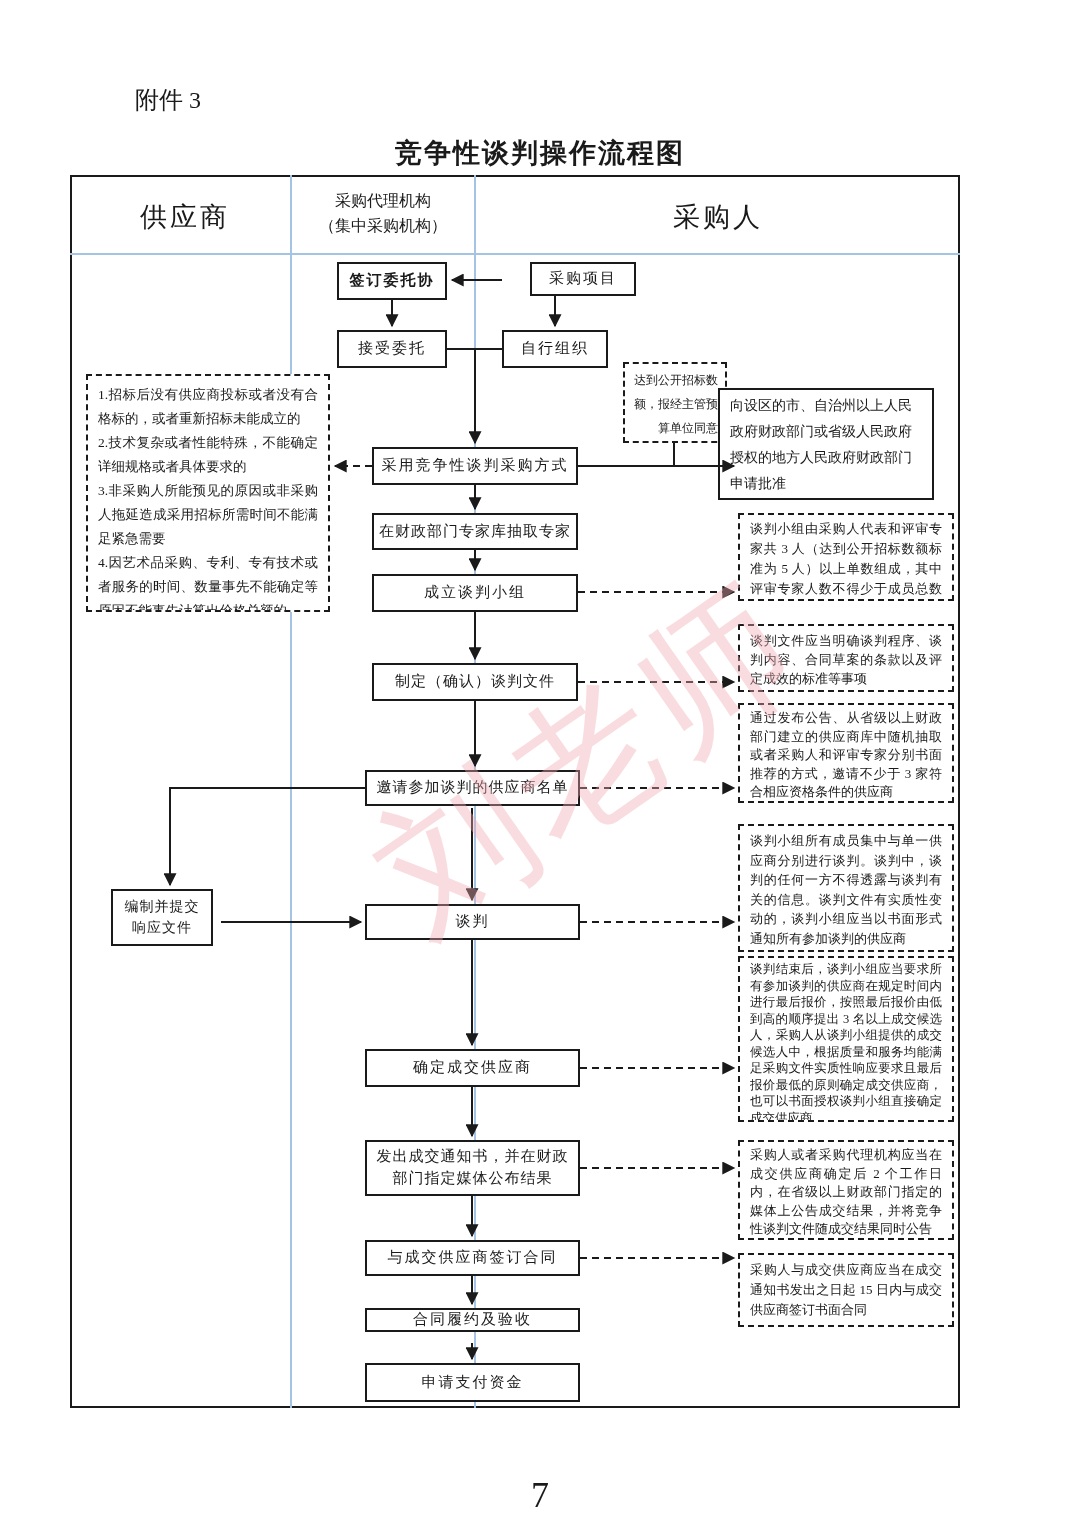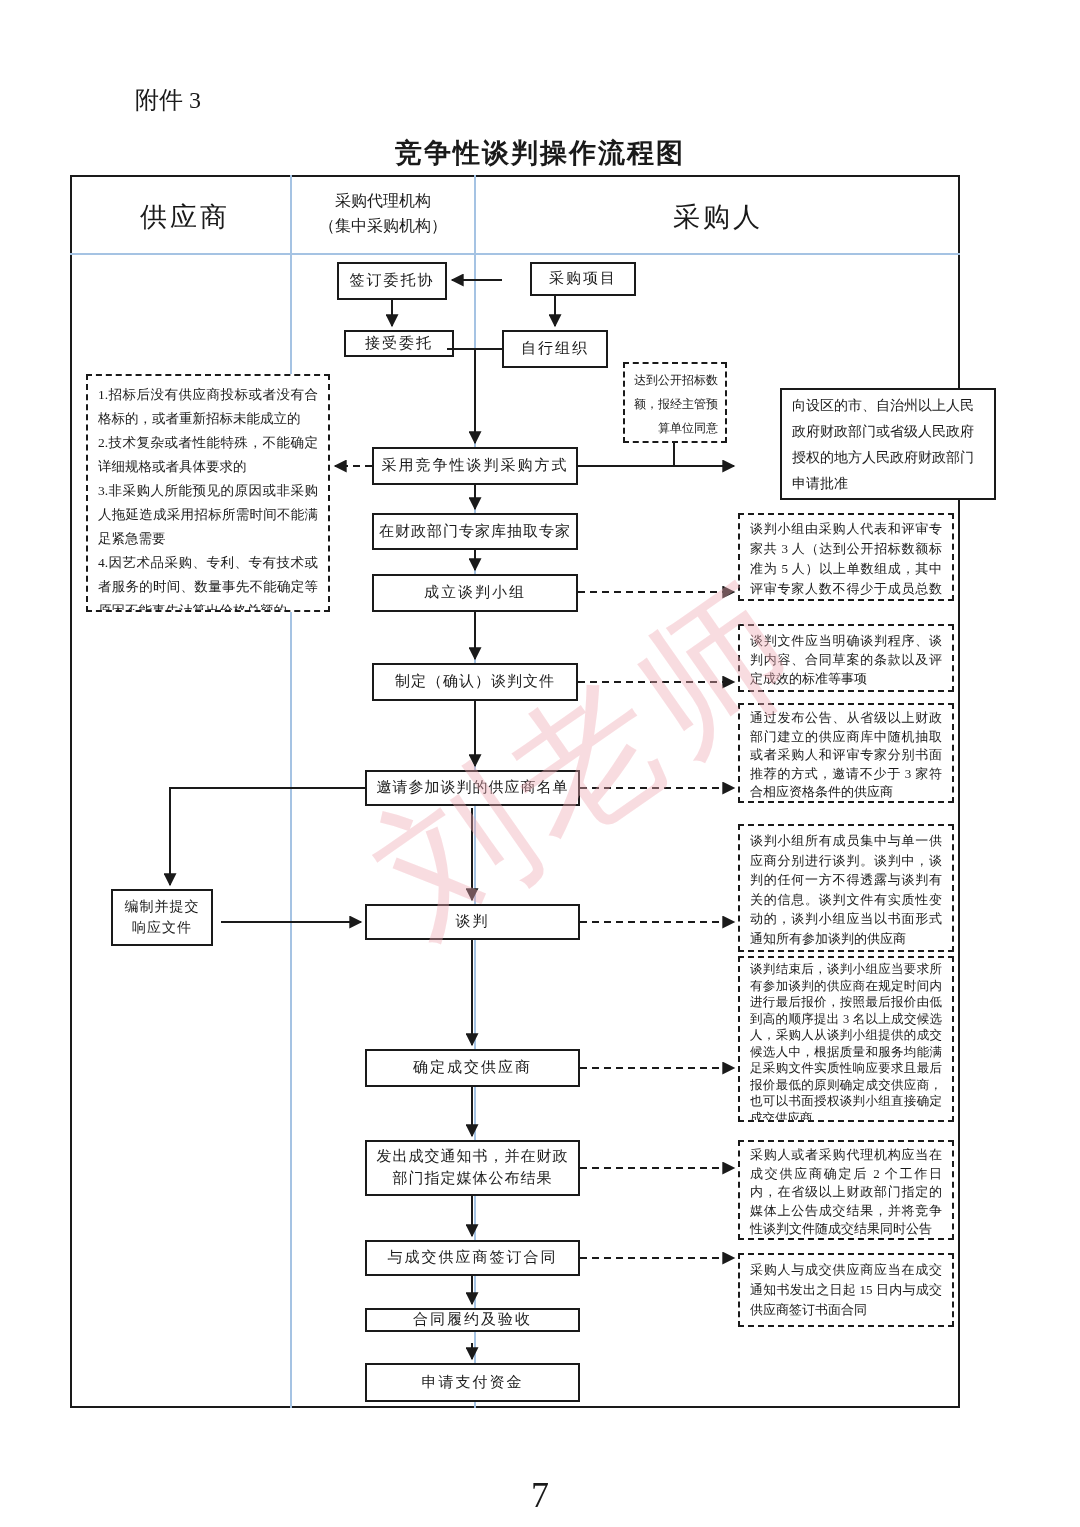--- a/index.html
+++ b/index.html
@@ -38,23 +38,23 @@
   <div class="grid" style="left:474px;top:175px;width:2px;height:1233px;"></div>
   <div class="grid" style="left:70px;top:253px;width:890px;height:2px;"></div>
 
   <div class="colhead" style="left:80px;top:199px;width:210px;font-size:27px;letter-spacing:3px;">供应商</div>
   <div class="colhead" style="left:476px;top:199px;width:484px;font-size:27px;letter-spacing:3px;">采购人</div>
   <div class="colhead" style="left:292px;top:188px;width:182px;font-size:16px;line-height:25px;">
     <div>采购代理机构</div>
     <div>（集中采购机构）</div>
   </div>
 
-  <div class="fbox" style="left:337px;top:262px;width:110px;height:38px;">签订委托协</div>
+  <div class="fbox" style="left:337px;top:262px;width:110px;height:38px;font-weight:bold;">签订委托协</div>
   <div class="fbox" style="left:502px;top:262px;width:106px;height:34px;margin-left:28px;">采购项目</div>
-  <div class="fbox" style="left:344px;top:330px;width:110px;height:27px;">接受委托</div>
+  <div class="fbox" style="left:337px;top:330px;width:110px;height:38px;">接受委托</div>
   <div class="fbox" style="left:502px;top:330px;width:106px;height:38px;">自行组织</div>
   <div class="fbox" style="left:372px;top:447px;width:206px;height:38px;">采用竞争性谈判采购方式</div>
   <div class="fbox" style="left:372px;top:513px;width:206px;height:37px;letter-spacing:1px;">在财政部门专家库抽取专家</div>
   <div class="fbox" style="left:372px;top:574px;width:206px;height:38px;">成立谈判小组</div>
   <div class="fbox" style="left:372px;top:663px;width:206px;height:38px;letter-spacing:1px;">制定（确认）谈判文件</div>
   <div class="fbox" style="left:365px;top:770px;width:215px;height:36px;letter-spacing:1px;">邀请参加谈判的供应商名单</div>
   <div class="fbox" style="left:111px;top:889px;width:102px;height:57px;font-size:14px;letter-spacing:1px;">
     <div>编制并提交</div>
     <div>响应文件</div>
   </div>
@@ -67,21 +67,21 @@
 
   <div class="dnote" style="left:86px;top:374px;width:244px;height:238px;padding:7px 10px;font-size:13.5px;line-height:24px;">
     <div>1.招标后没有供应商投标或者没有合格标的，或者重新招标未能成立的</div>
     <div>2.技术复杂或者性能特殊，不能确定详细规格或者具体要求的</div>
     <div>3.非采购人所能预见的原因或非采购人拖延造成采用招标所需时间不能满足紧急需要</div>
     <div>4.因艺术品采购、专利、专有技术或者服务的时间、数量事先不能确定等原因不能事先计算出价格总额的</div>
   </div>
 
   <div class="dnote" style="left:623px;top:362px;width:104px;height:81px;padding:4px 7px;font-size:12px;line-height:24px;text-align:right;">达到公开招标数额，报经主管预算单位同意</div>
 
-  <div class="snote" style="left:780px;top:388px;width:216px;height:112px;padding:3px 10px;line-height:26px;">向设区的市、自治州以上人民政府财政部门或省级人民政府授权的地方人民政府财政部门申请批准</div>
+  <div class="snote" style="left:718px;top:388px;width:216px;height:112px;padding:3px 10px;line-height:26px;">向设区的市、自治州以上人民政府财政部门或省级人民政府授权的地方人民政府财政部门申请批准</div>
 
   <div class="dnote" style="left:738px;top:513px;width:216px;height:88px;padding:4px 10px;line-height:20px;">谈判小组由采购人代表和评审专家共 3 人（达到公开招标数额标准为 5 人）以上单数组成，其中评审专家人数不得少于成员总数的 2/3</div>
 
   <div class="dnote" style="left:738px;top:624px;width:216px;height:68px;padding:5px 10px;line-height:19px;">谈判文件应当明确谈判程序、谈判内容、合同草案的条款以及评定成效的标准等事项</div>
 
   <div class="dnote" style="left:738px;top:703px;width:216px;height:100px;padding:4px 10px;line-height:18.5px;">通过发布公告、从省级以上财政部门建立的供应商库中随机抽取或者采购人和评审专家分别书面推荐的方式，邀请不少于 3 家符合相应资格条件的供应商</div>
 
   <div class="dnote" style="left:738px;top:824px;width:216px;height:128px;padding:5px 10px;line-height:19.5px;">谈判小组所有成员集中与单一供应商分别进行谈判。谈判中，谈判的任何一方不得透露与谈判有关的信息。谈判文件有实质性变动的，谈判小组应当以书面形式通知所有参加谈判的供应商</div>
 
   <div class="dnote" style="left:738px;top:956px;width:216px;height:166px;padding:3px 10px;font-size:12.5px;line-height:16.5px;">谈判结束后，谈判小组应当要求所有参加谈判的供应商在规定时间内进行最后报价，按照最后报价由低到高的顺序提出 3 名以上成交候选人，采购人从谈判小组提供的成交候选人中，根据质量和服务均能满足采购文件实质性响应要求且最后报价最低的原则确定成交供应商，也可以书面授权谈判小组直接确定成交供应商</div>

